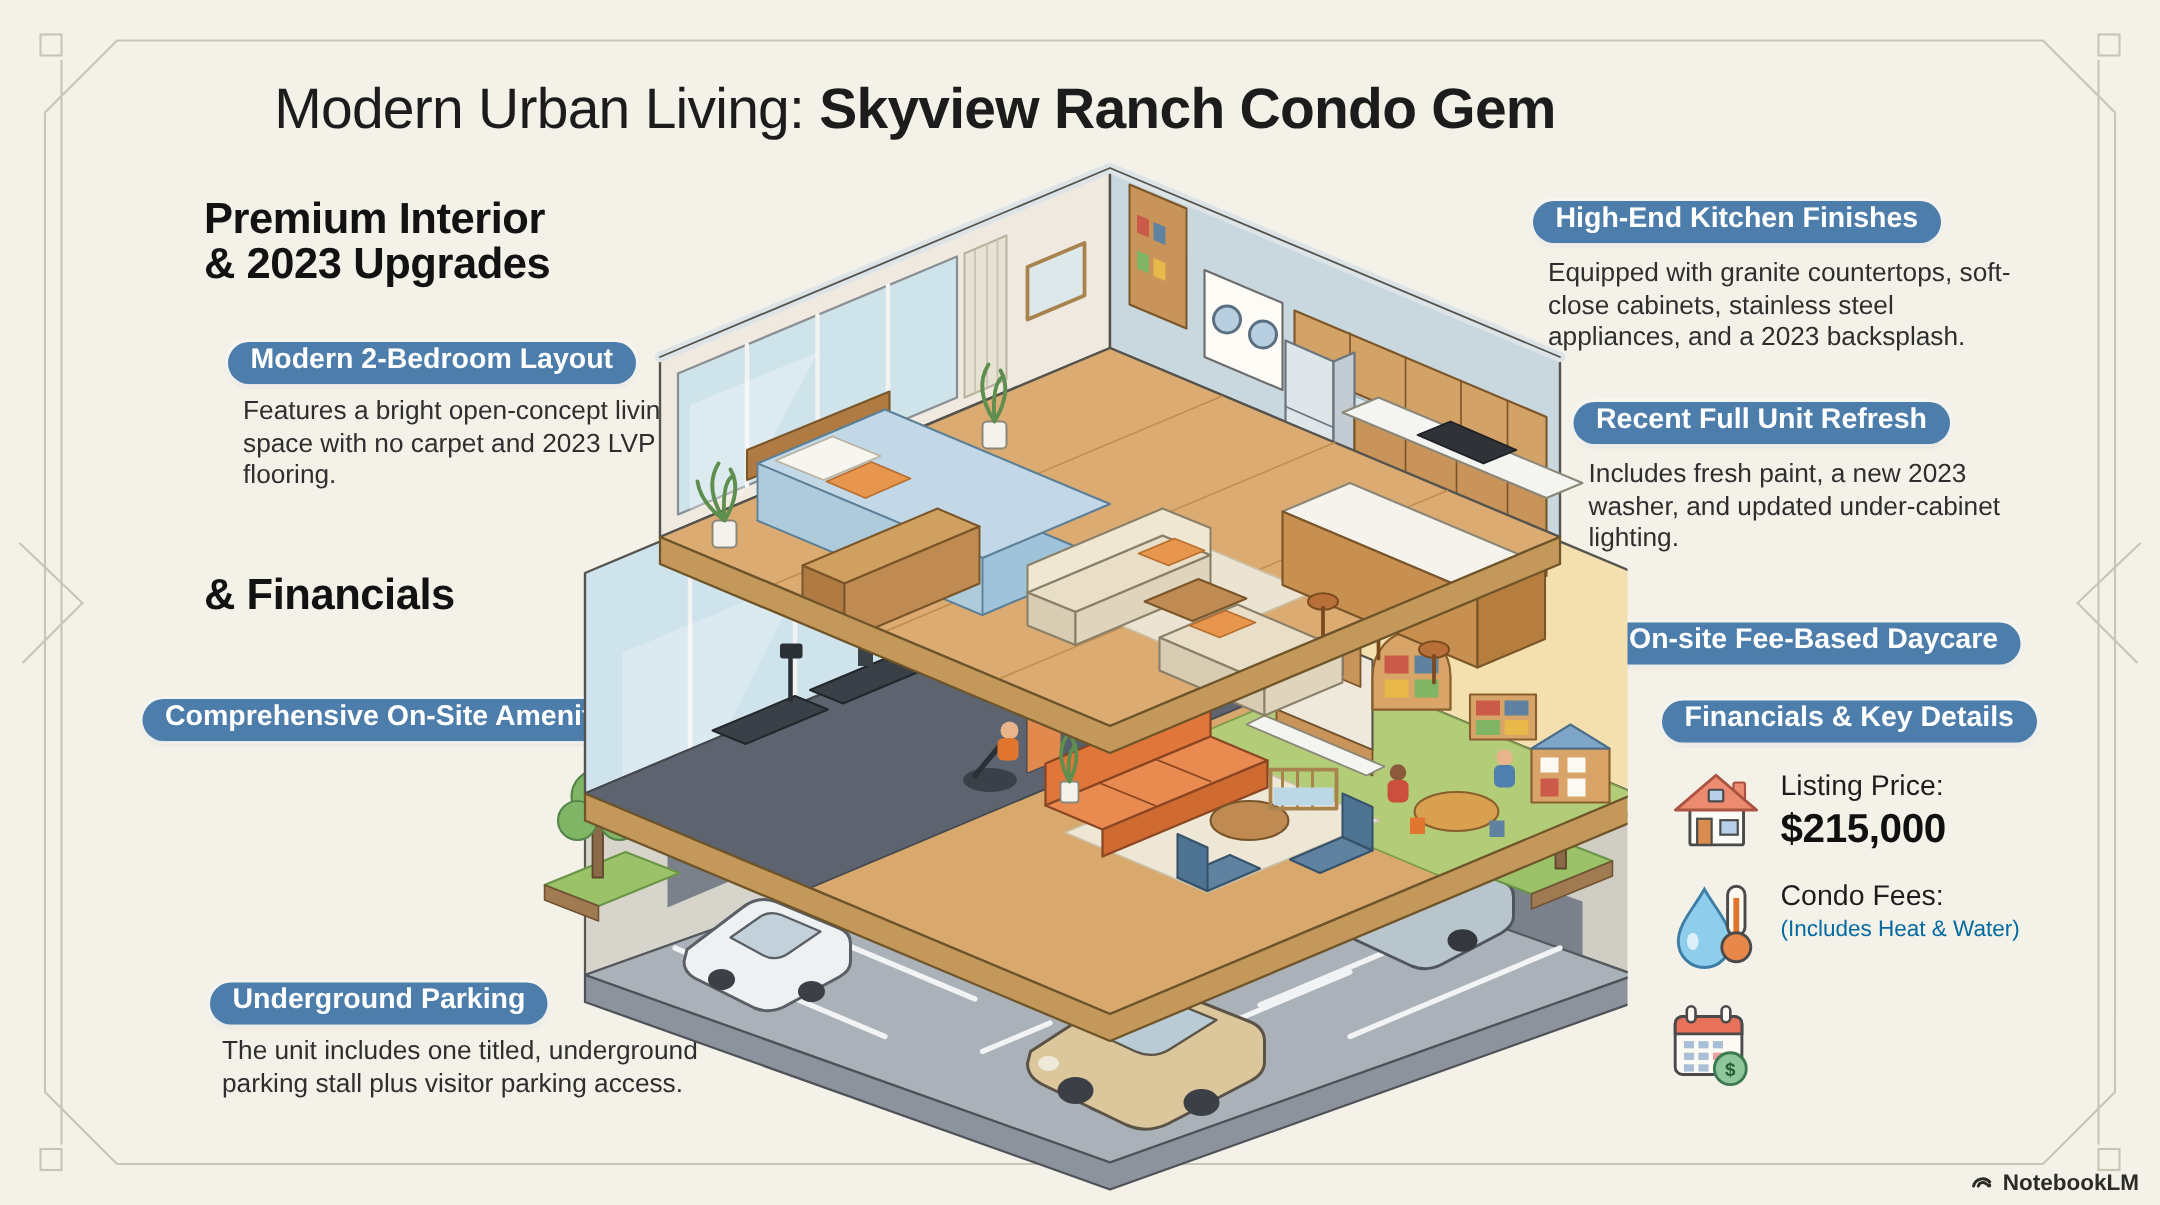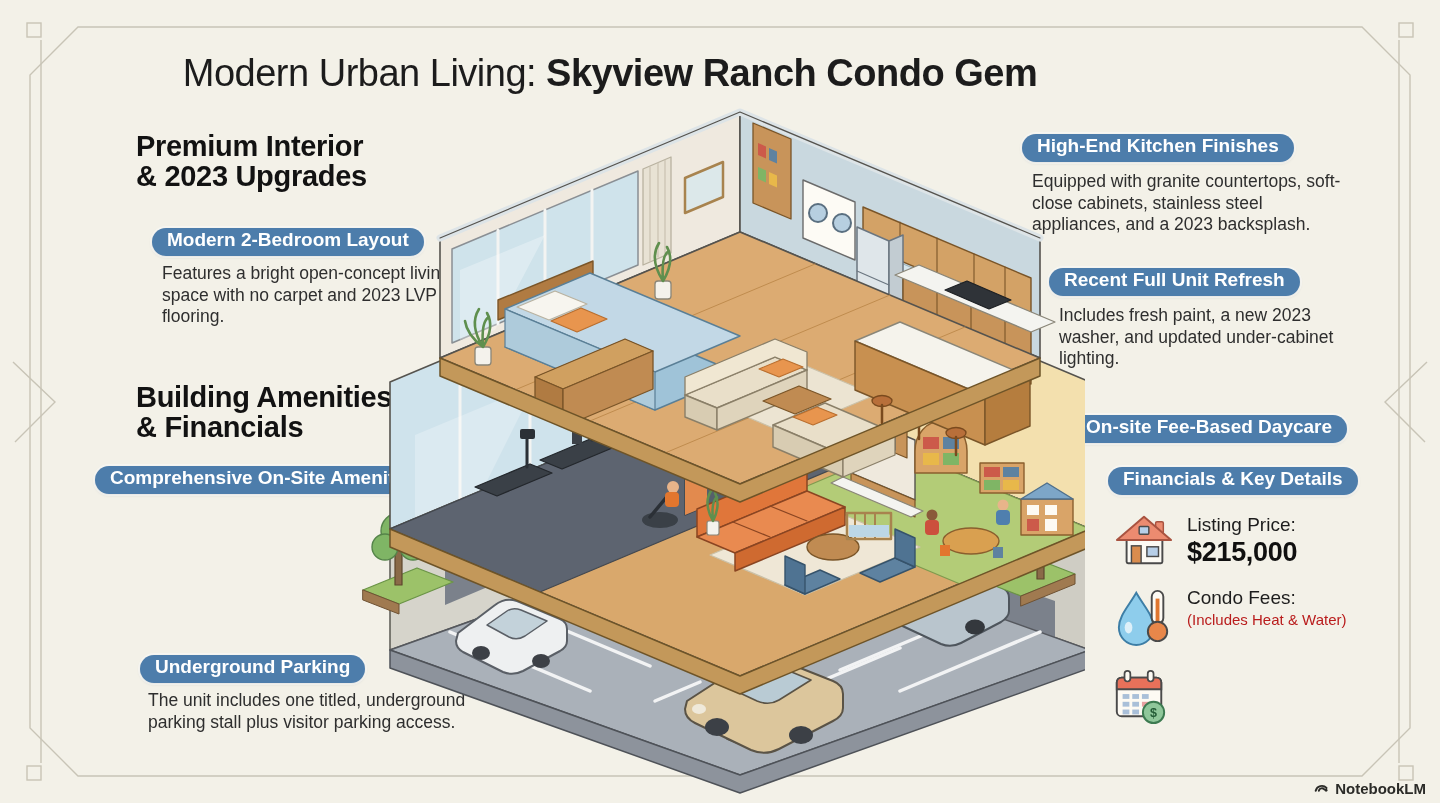--- a/index.html
+++ b/index.html
@@ -22,21 +22,21 @@
     padding:1px 15px 5px 15px;border-radius:15px;white-space:nowrap;
     box-shadow:0 0 0 2px rgba(255,255,255,0.45), 0 1px 3px rgba(70,90,110,0.25);
   }
   
   .copy{font-size:17.5px;line-height:1.24;color:#2e2e2e;}
   
   .fin-row{display:flex;align-items:flex-start;gap:14px;}
   .fin-icon{width:58px;flex:0 0 58px;}
   .fin-label{font-size:19px;color:#1d1d1d;margin-top:2px;}
   .fin-value{font-size:27px;font-weight:700;color:#101010;margin-top:1px;letter-spacing:-0.3px;}
-  .fin-note{font-size:15px;color:#b91c1c;margin-top:2px;}
+  .fin-note{font-size:15px;color:#0369a1;margin-top:2px;}
   
   .brand{right:14px;bottom:6px;display:flex;align-items:center;gap:4px;font-size:15px;font-weight:700;color:#2b2b28;}
   svg{display:block;}
 </style>
 </head>
 <body>
 
 <svg class="abs" style="left:0;top:0;" width="1440" height="803" viewBox="0 0 1440 803">
   <g fill="none" stroke="#c8c4b6" stroke-width="1.4">
     <path d="M78 27 H1362 L1410 75 V728 L1362 776 H78 L30 728 V75 Z"></path>
@@ -56,21 +56,20 @@
 </div>
 
 <div class="abs heading" style="left:136px;top:132px;">
   <div>Premium Interior</div>
   <div>&amp; 2023 Upgrades</div>
 </div>
 <div class="abs badge" style="left:152px;top:228px;">Modern 2-Bedroom Layout</div>
 <div class="abs copy" style="left:162px;top:263px;width:300px;">Features a bright open-concept living space with no carpet and 2023 LVP flooring.</div>
 
 <div class="abs heading" style="left:136px;top:383px;">
-  <div>Building Amenities</div>
   <div>&amp; Financials</div>
 </div>
 <div class="abs badge" style="left:95px;top:466px;">Comprehensive On-Site Amenities</div>
 
 <div class="abs badge" style="left:140px;top:655px;">Underground Parking</div>
 <div class="abs copy" style="left:148px;top:690px;width:348px;">The unit includes one titled, underground parking stall plus visitor parking access.</div>
 
 <div class="abs badge" style="left:1022px;top:134px;">High-End Kitchen Finishes</div>
 <div class="abs copy" style="left:1032px;top:171px;width:315px;">Equipped with granite countertops, soft-close cabinets, stainless steel appliances, and a 2023 backsplash.</div>
 

